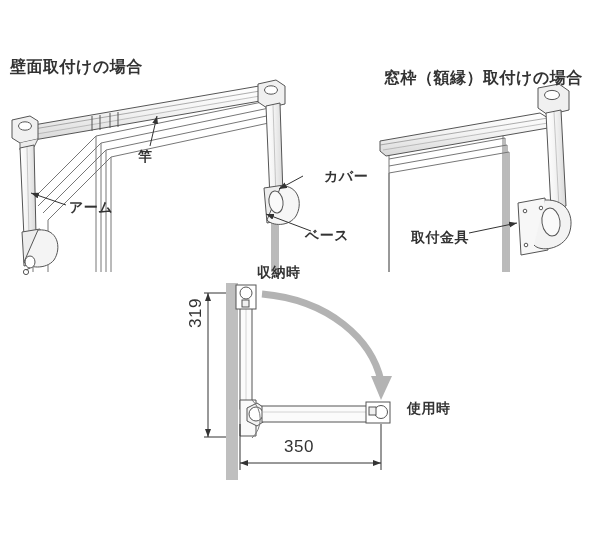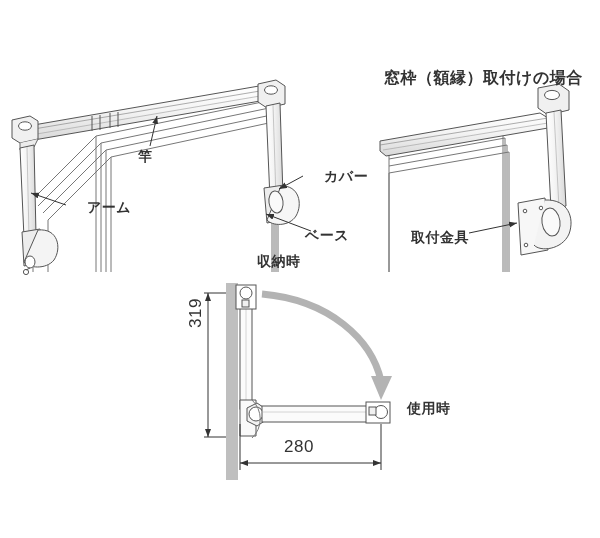--- a/index.html
+++ b/index.html
@@ -24,25 +24,25 @@
 
   .callout{
     position:absolute;
     font-size:14px;
     font-weight:bold;
     color:#333333;
     white-space:nowrap;
     letter-spacing:.5px;
   }
   #label-pole{left:138px;top:148px;}
-  #label-arm{left:87px;top:199px;}
+  #label-arm{left:69px;top:199px;}
   #label-cover{left:324px;top:168px;}
   #label-base{left:305px;top:227px;}
   #label-bracket{left:411px;top:229px;}
-  #label-stored{left:257px;top:253px;text-align:center;}
+  #label-stored{left:257px;top:264px;text-align:center;}
   #label-inuse{left:407px;top:400px;}
 
   .dim-text{
     position:absolute;
     font-size:17px;
     color:#333333;
     white-space:nowrap;
     letter-spacing:.5px;
   }
   #dim-vertical{
@@ -244,34 +244,35 @@
       </g>
 
       <g stroke="#333333" fill="none" stroke-width="1">
         <path d="M240,424 L240,470" stroke="#333333"></path>
         <path d="M381,424 L381,470" stroke="#333333"></path>
         <path d="M240,463 L381,463" marker-start="url(#arrowStart)" marker-end="url(#arrowEnd)"></path>
       </g>
     </g>
   </svg>
 
+  <div class="heading" id="heading-wall">壁面取付けの場合</div>
 
   <div class="heading" id="heading-frame">窓枠（額縁）取付けの場合</div>
 
   <div class="callout" id="label-pole">竿</div>
 
   <div class="callout" id="label-arm">アーム</div>
 
   <div class="callout" id="label-cover">カバー</div>
 
   <div class="callout" id="label-base">ベース</div>
 
   <div class="callout" id="label-bracket">取付金具</div>
 
   <div class="callout" id="label-stored">収納時</div>
 
   <div class="callout" id="label-inuse">使用時</div>
 
   <div class="dim-text" id="dim-vertical">319</div>
 
-  <div class="dim-text" id="dim-horizontal">280</div>
+  <div class="dim-text" id="dim-horizontal">350</div>
 
 </div>
 
 </body></html>

